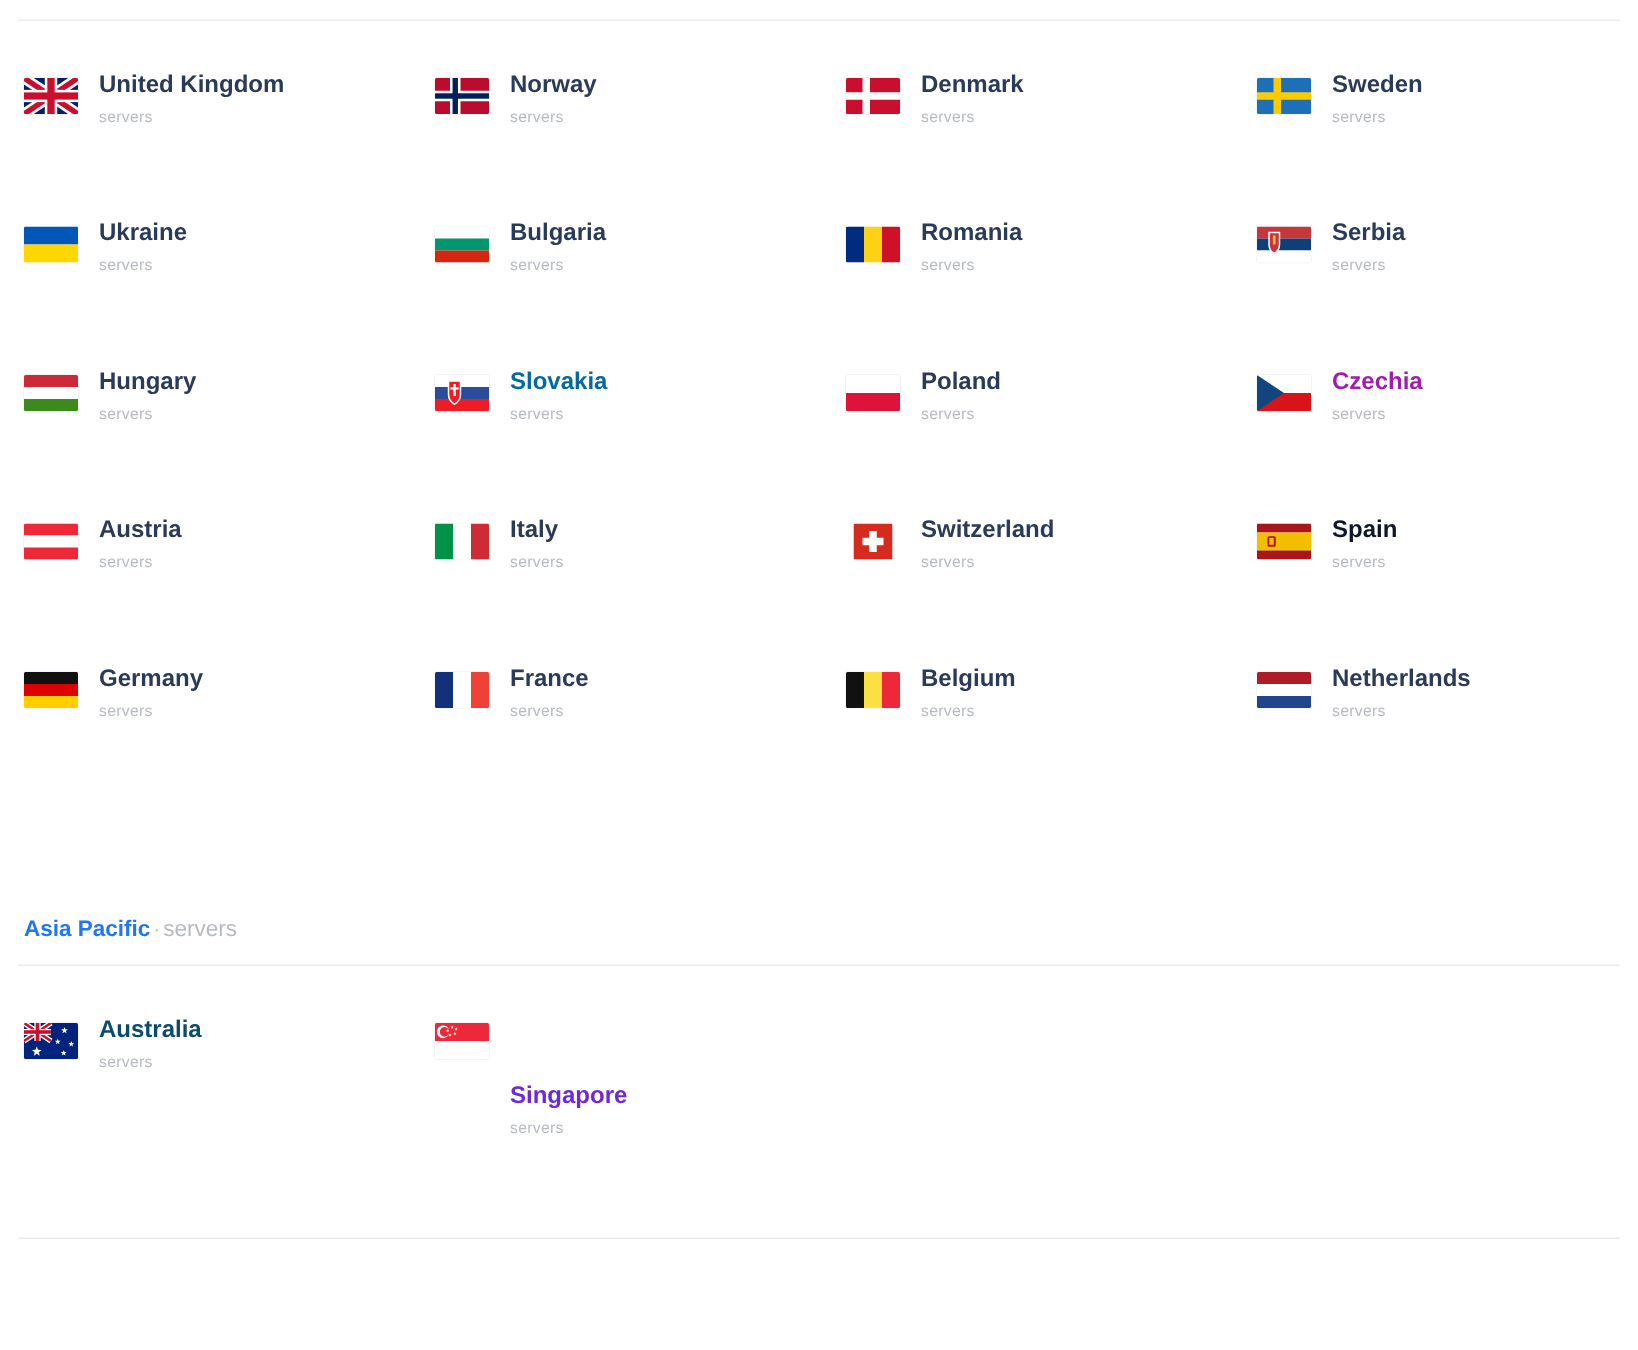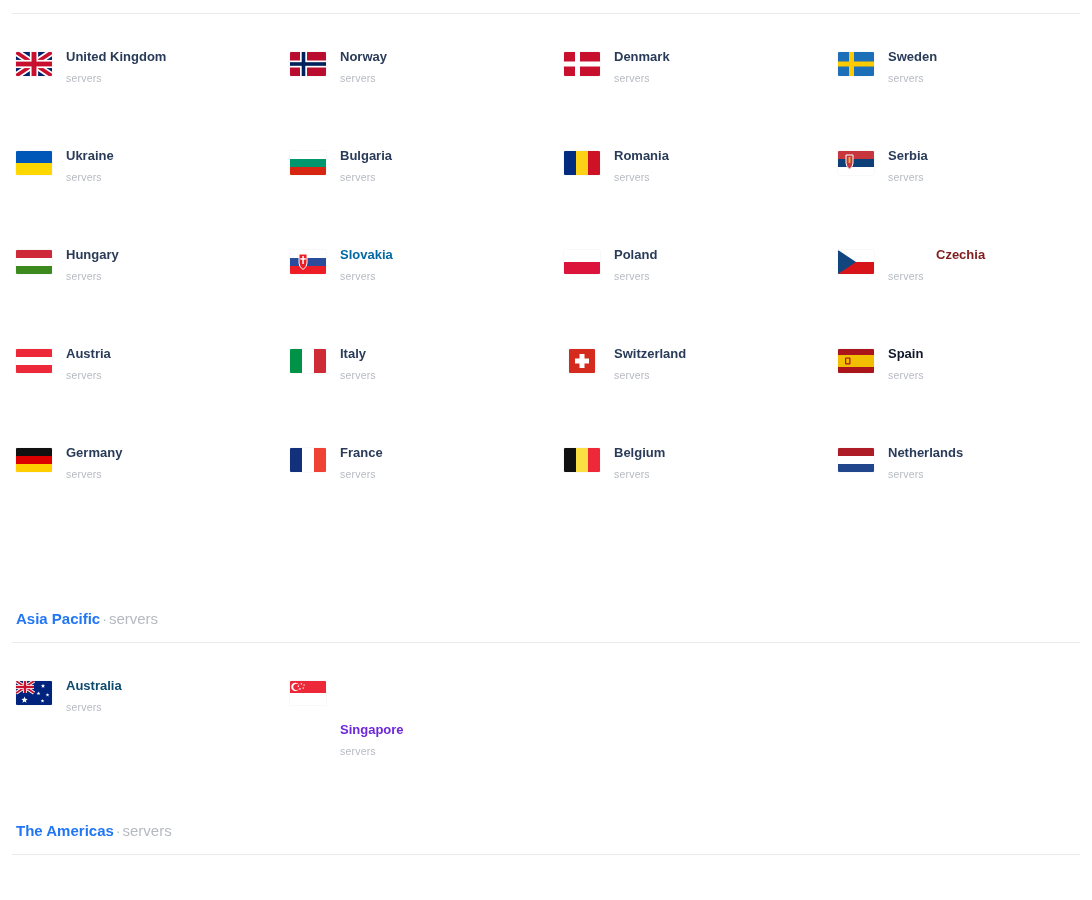--- a/index.html
+++ b/index.html
@@ -60,21 +60,21 @@
     margin-top: 5px;
     position: relative;
     display: flex;
     align-items: center;
     justify-content: center;
   }
   .labels { padding-left: 14px; }
   .cname {
     color: #293b58;
     font-weight: bold;
-    font-size: 13px;
+    font-size: 16px;
     line-height: 19px;
     white-space: nowrap;
   }
   .csub {
     color: #b6bac1;
     font-size: 10.5px;
     line-height: 13px;
     margin-top: 6px;
     letter-spacing: .2px;
   }
@@ -251,21 +251,21 @@
           </div>
           <div class="cell">
             <span class="flag-wrap">
               <svg class="fl" width="36" height="24" viewBox="0 0 36 24" xmlns="http://www.w3.org/2000/svg">
                 <rect x="0" y="0" width="36" height="12" fill="#ffffff"></rect>
                 <rect x="0" y="12" width="36" height="12" fill="#D7141A"></rect>
                 <polygon points="0,0 18,12 0,24" fill="#11457E"></polygon>
               </svg>
             </span>
             <div class="labels">
-              <div class="cname" style="color: #7f1d1d; margin-left: 48px;">Czechia</div>
+              <div class="cname" style="color: #a21caf;">Czechia</div>
               <div class="csub" style="color: rgb(182, 186, 193);">servers</div>
             </div>
           </div>
           <div class="cell">
             <span class="flag-wrap">
               <svg class="fl" width="36" height="24" viewBox="0 0 36 24" xmlns="http://www.w3.org/2000/svg">
                 <rect x="0" y="0" width="36" height="8" fill="#ED2939"></rect>
                 <rect x="0" y="8" width="36" height="8" fill="#ffffff"></rect>
                 <rect x="0" y="16" width="36" height="8" fill="#ED2939"></rect>
               </svg>
@@ -416,18 +416,17 @@
             </span>
             <div class="labels">
               <div class="cname" style="color: #6d28d9; margin-top: 44px;">Singapore</div>
               <div class="csub" style="color: rgb(182, 186, 193);">servers</div>
             </div>
           </div>
         </div>
       </div>
       <div class="spacer-mid"></div>
       <div class="section">
-        <div class="section-head"><span class="section-title" style="color: rgb(33, 118, 245);">The Americas</span><span class="section-sep">·</span><span class="section-sub">servers</span></div>
         <div class="section-rule"></div>
         <div class="grid"></div>
       </div>
     </div>
 </div>
 
 </body></html>

